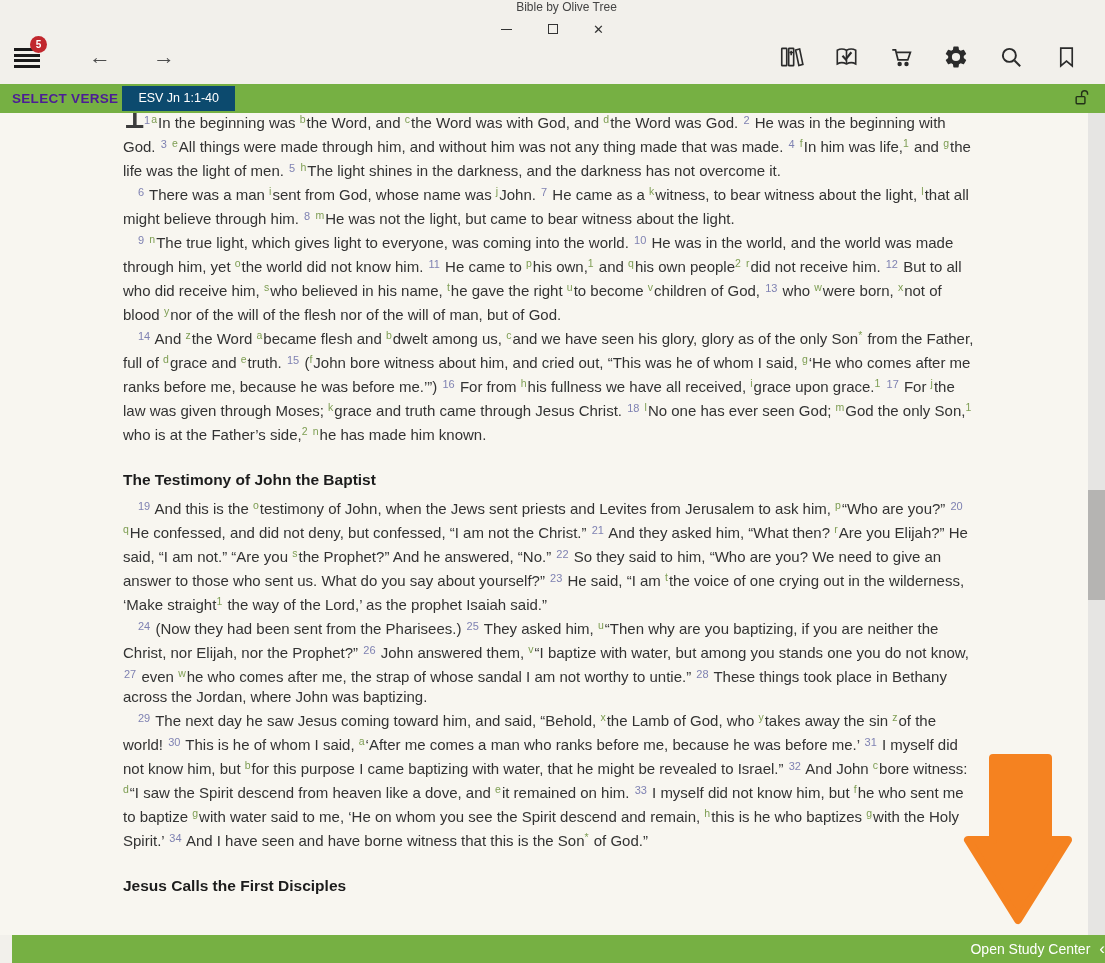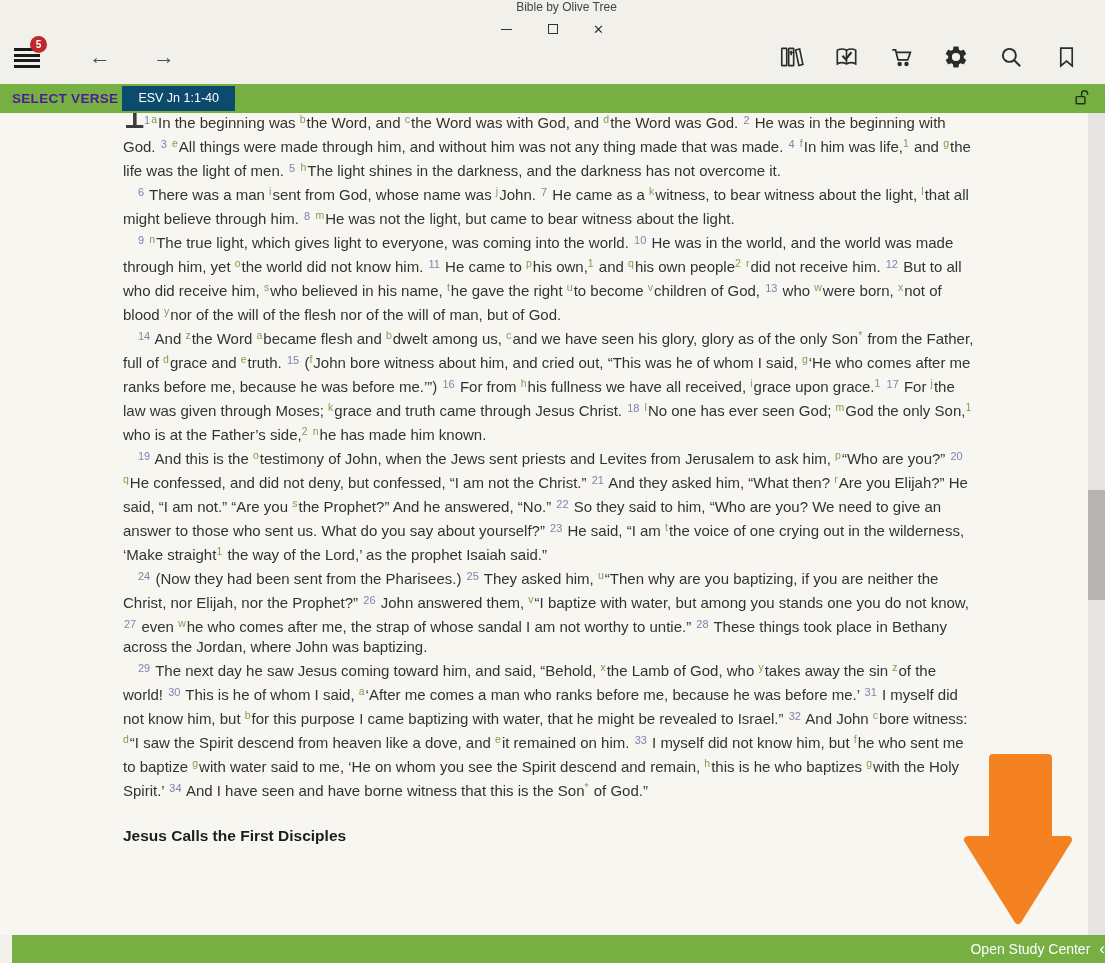--- a/index.html
+++ b/index.html
@@ -139,20 +139,21 @@
     </svg>
   </div>
 </div>
 
 <div class="content">
   <div class="bible-text" id="bible">
       <p class="bible-p"><span class="chapnum">1</span><span class="vnum">1</span><span class="fnote">a</span>In the beginning was <span class="fnote">b</span>the Word, and <span class="fnote">c</span>the Word was with God, and <span class="fnote">d</span>the Word was God. <span class="vnum">2</span> He was in the beginning with God. <span class="vnum">3</span> <span class="fnote">e</span>All things were made through him, and without him was not any thing made that was made. <span class="vnum">4</span> <span class="fnote">f</span>In him was life,<span class="fnote">1</span> and <span class="fnote">g</span>the life was the light of men. <span class="vnum">5</span> <span class="fnote">h</span>The light shines in the darkness, and the darkness has not overcome it.</p>
       <p class="bible-p"><span class="vnum">6</span> There was a man <span class="fnote">i</span>sent from God, whose name was <span class="fnote">j</span>John. <span class="vnum">7</span> He came as a <span class="fnote">k</span>witness, to bear witness about the light, <span class="fnote">l</span>that all might believe through him. <span class="vnum">8</span> <span class="fnote">m</span>He was not the light, but came to bear witness about the light.</p>
       <p class="bible-p"><span class="vnum">9</span> <span class="fnote">n</span>The true light, which gives light to everyone, was coming into the world. <span class="vnum">10</span> He was in the world, and the world was made through him, yet <span class="fnote">o</span>the world did not know him. <span class="vnum">11</span> He came to <span class="fnote">p</span>his own,<span class="fnote">1</span> and <span class="fnote">q</span>his own people<span class="fnote">2</span> <span class="fnote">r</span>did not receive him. <span class="vnum">12</span> But to all who did receive him, <span class="fnote">s</span>who believed in his name, <span class="fnote">t</span>he gave the right <span class="fnote">u</span>to become <span class="fnote">v</span>children of God, <span class="vnum">13</span> who <span class="fnote">w</span>were born, <span class="fnote">x</span>not of blood <span class="fnote">y</span>nor of the will of the flesh nor of the will of man, but of God.</p>
       <p class="bible-p"><span class="vnum">14</span> And <span class="fnote">z</span>the Word <span class="fnote">a</span>became flesh and <span class="fnote">b</span>dwelt among us, <span class="fnote">c</span>and we have seen his glory, glory as of the only Son<span class="fnote">*</span> from the Father, full of <span class="fnote">d</span>grace and <span class="fnote">e</span>truth. <span class="vnum">15</span> (<span class="fnote">f</span>John bore witness about him, and cried out, “This was he of whom I said, <span class="fnote">g</span>‘He who comes after me ranks before me, because he was before me.’”) <span class="vnum">16</span> For from <span class="fnote">h</span>his fullness we have all received, <span class="fnote">i</span>grace upon grace.<span class="fnote">1</span> <span class="vnum">17</span> For <span class="fnote">j</span>the law was given through Moses; <span class="fnote">k</span>grace and truth came through Jesus Christ. <span class="vnum">18</span> <span class="fnote">l</span>No one has ever seen God; <span class="fnote">m</span>God the only Son,<span class="fnote">1</span> who is at the Father’s side,<span class="fnote">2</span> <span class="fnote">n</span>he has made him known.</p>
+      <div class="bible-h">The Testimony of John the Baptist</div>
       <p class="bible-p"><span class="vnum">19</span> And this is the <span class="fnote">o</span>testimony of John, when the Jews sent priests and Levites from Jerusalem to ask him, <span class="fnote">p</span>“Who are you?” <span class="vnum">20</span> <span class="fnote">q</span>He confessed, and did not deny, but confessed, “I am not the Christ.” <span class="vnum">21</span> And they asked him, “What then? <span class="fnote">r</span>Are you Elijah?” He said, “I am not.” “Are you <span class="fnote">s</span>the Prophet?” And he answered, “No.” <span class="vnum">22</span> So they said to him, “Who are you? We need to give an answer to those who sent us. What do you say about yourself?” <span class="vnum">23</span> He said, “I am <span class="fnote">t</span>the voice of one crying out in the wilderness, ‘Make straight<span class="fnote">1</span> the way of the Lord,’ as the prophet Isaiah said.”</p>
       <p class="bible-p"><span class="vnum">24</span> (Now they had been sent from the Pharisees.) <span class="vnum">25</span> They asked him, <span class="fnote">u</span>“Then why are you baptizing, if you are neither the Christ, nor Elijah, nor the Prophet?” <span class="vnum">26</span> John answered them, <span class="fnote">v</span>“I baptize with water, but among you stands one you do not know, <span class="vnum">27</span> even <span class="fnote">w</span>he who comes after me, the strap of whose sandal I am not worthy to untie.” <span class="vnum">28</span> These things took place in Bethany across the Jordan, where John was baptizing.</p>
       <p class="bible-p"><span class="vnum">29</span> The next day he saw Jesus coming toward him, and said, “Behold, <span class="fnote">x</span>the Lamb of God, who <span class="fnote">y</span>takes away the sin <span class="fnote">z</span>of the world! <span class="vnum">30</span> This is he of whom I said, <span class="fnote">a</span>‘After me comes a man who ranks before me, because he was before me.’ <span class="vnum">31</span> I myself did not know him, but <span class="fnote">b</span>for this purpose I came baptizing with water, that he might be revealed to Israel.” <span class="vnum">32</span> And John <span class="fnote">c</span>bore witness: <span class="fnote">d</span>“I saw the Spirit descend from heaven like a dove, and <span class="fnote">e</span>it remained on him. <span class="vnum">33</span> I myself did not know him, but <span class="fnote">f</span>he who sent me to baptize <span class="fnote">g</span>with water said to me, ‘He on whom you see the Spirit descend and remain, <span class="fnote">h</span>this is he who baptizes <span class="fnote">g</span>with the Holy Spirit.’ <span class="vnum">34</span> And I have seen and have borne witness that this is the Son<span class="fnote">*</span> of God.”</p>
       <div class="bible-h">Jesus Calls the First Disciples</div>
     </div>
   <div class="scrollbar">
     <div class="scroll-thumb"></div>
   </div>
 </div>
 

